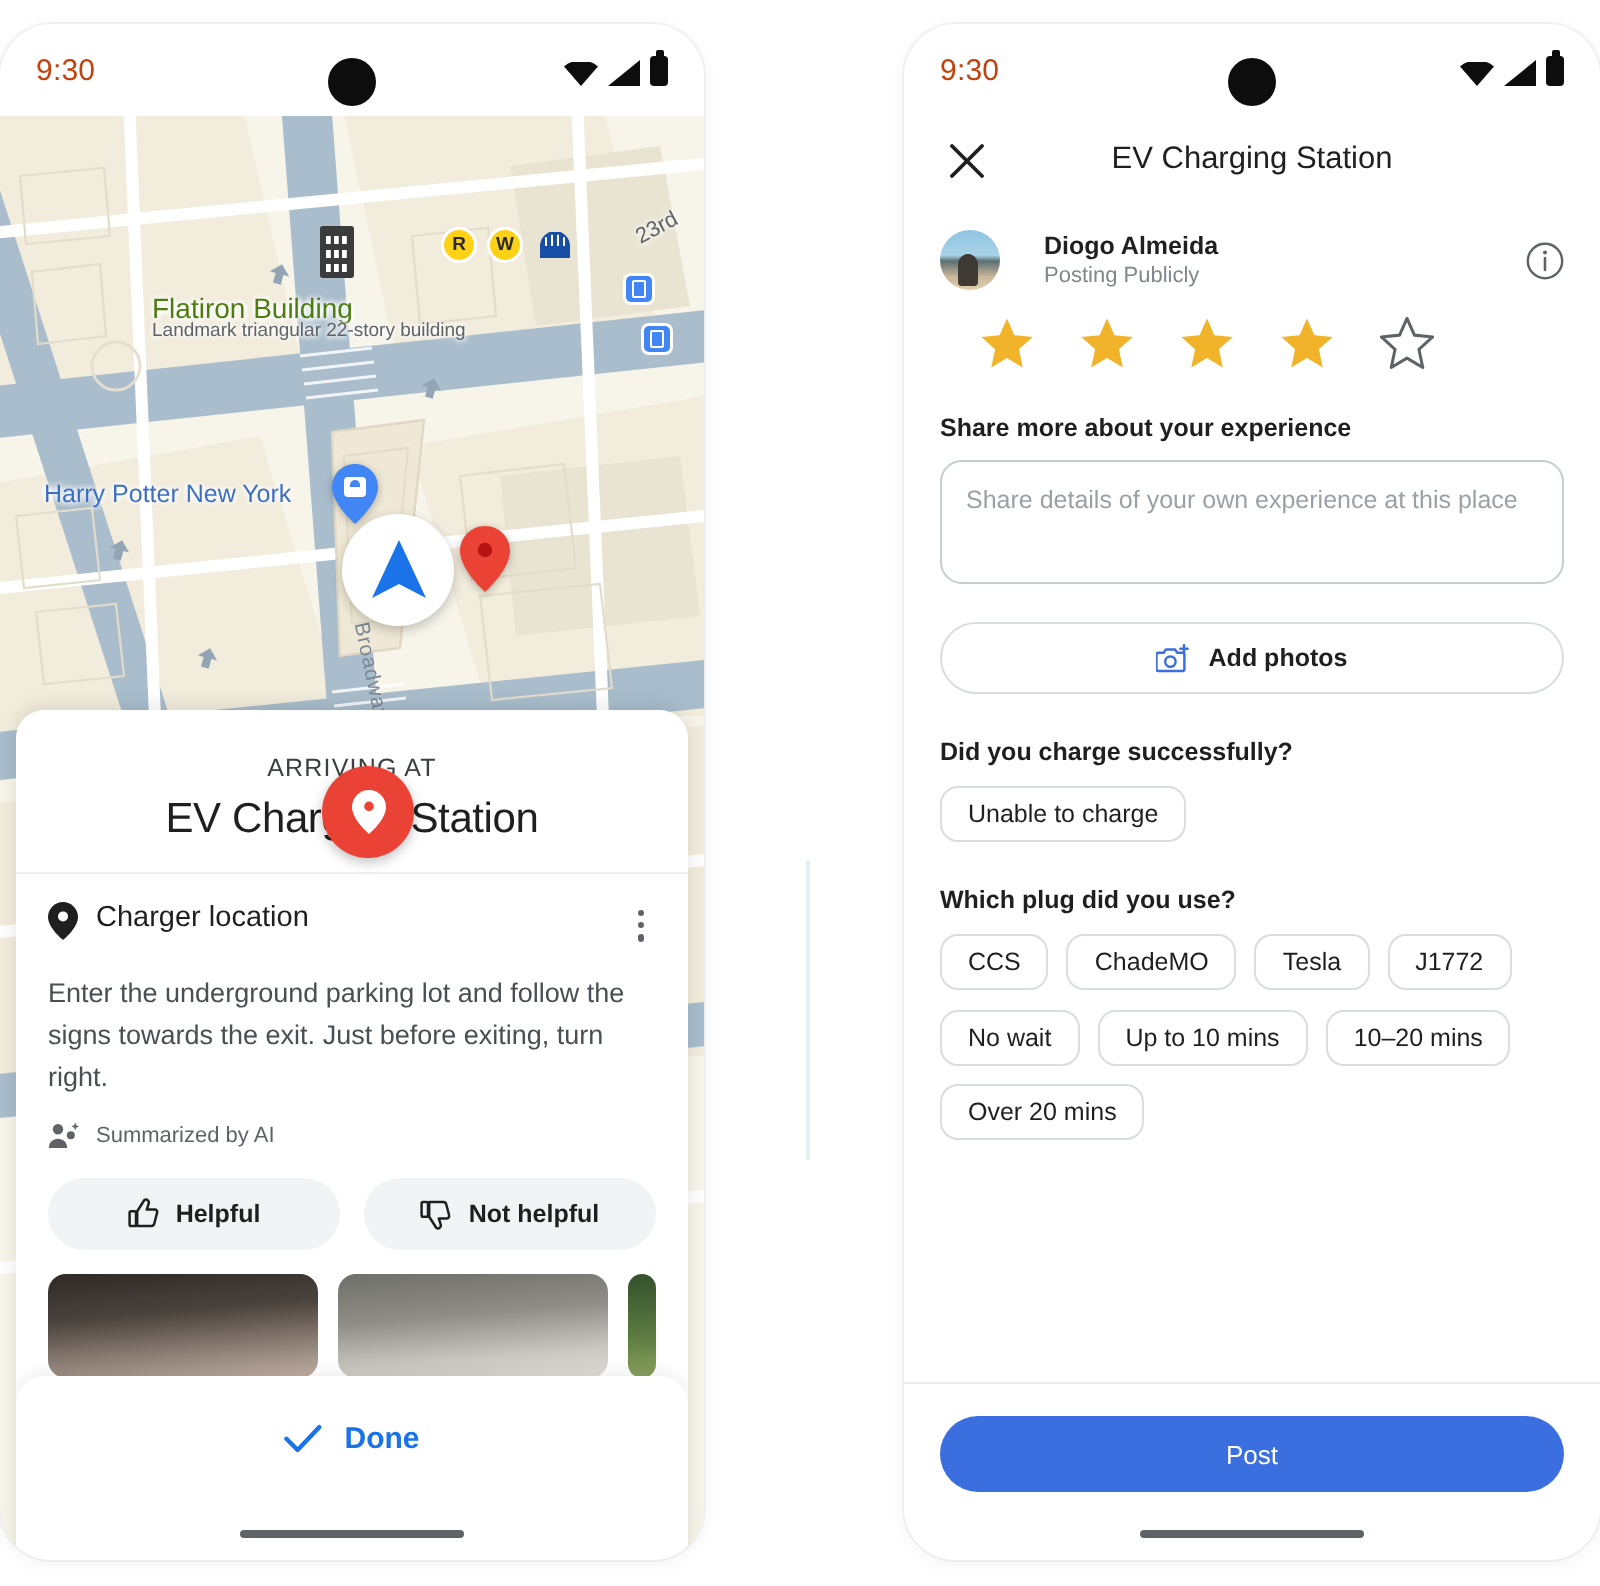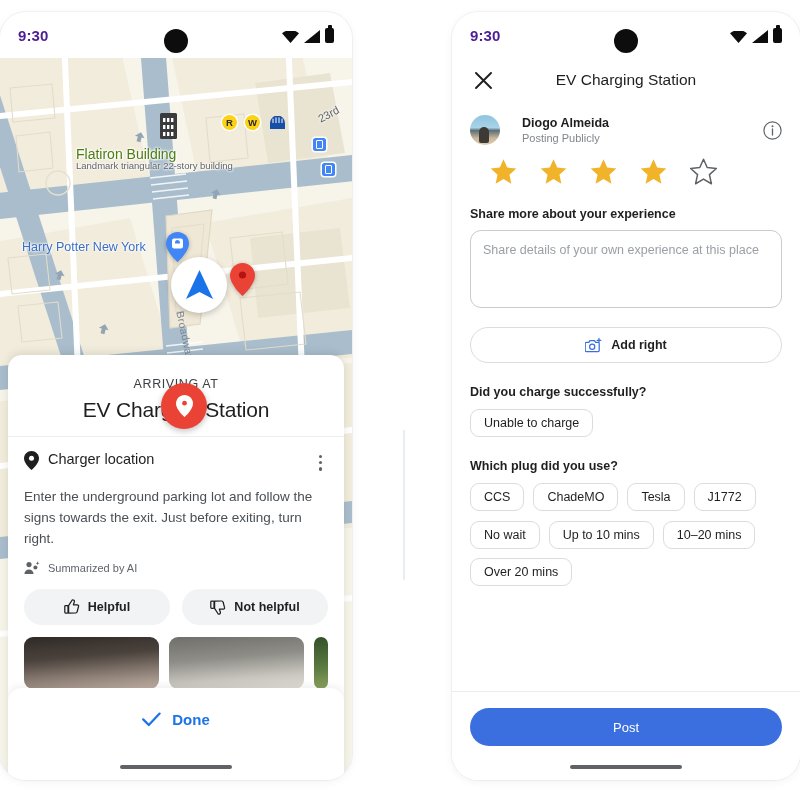--- a/index.html
+++ b/index.html
@@ -27,21 +27,21 @@
     box-shadow:0 0 0 1px rgba(0,0,0,.045), 0 2px 10px rgba(0,0,0,.05);
   }
   #phone-left{left:0px;top:12px;width:352px;height:768px;}
   #phone-right{left:452px;top:12px;width:348px;height:768px;}
 
   
   .statusbar{
     position:relative;height:46px;display:flex;align-items:center;
     padding:0 18px;box-sizing:border-box;
   }
-  .sb-time{font-size:15px;font-weight:700;color:#4c1d95;letter-spacing:.1px;}
+  .sb-time{font-size:15px;font-weight:400;color:#c2410c;letter-spacing:.1px;}
   .sb-camera{
     position:absolute;left:50%;top:17px;transform:translateX(-50%);
     width:24px;height:24px;border-radius:50%;background:#0d0d0d;
   }
   .sb-icons{margin-left:auto;display:flex;align-items:flex-end;gap:5px;}
   .ic-wifi{width:17px;height:12px;}
   .ic-sig{width:16px;height:13px;}
   .ic-bat{width:9px;height:15px;background:#0d0d0d;border-radius:2px;position:relative;}
   .ic-bat:before{content:"";position:absolute;left:2.5px;top:-2.5px;width:4px;height:2.5px;background:#0d0d0d;border-radius:1px 1px 0 0;}
 
@@ -177,21 +177,21 @@
   }
   .uname{font-size:12.5px;font-weight:700;color:#1f1f1f;}
   .usub{font-size:11px;color:#80868b;margin-top:2px;}
   .info-btn{margin-left:auto;background:none;border:none;padding:0;cursor:pointer;display:flex;}
 
   .stars{display:flex;gap:23px;margin:13px 0 0 20px;}
   .star{width:27px;height:27px;cursor:pointer;}
 
   .sec-label{font-size:12.5px;font-weight:700;color:#1f1f1f;margin:22px 0 0 0;}
   .ta-box{
-    margin-top:9px;height:78px;border:1px solid #c7ccd1;border-radius:11px;
+    margin-top:9px;height:62px;border:1px solid #c7ccd1;border-radius:11px;
     padding:10px 12px;box-sizing:border-box;font-size:12.5px;line-height:19px;
     color:#9aa0a6;background:#fff;overflow:hidden;
   }
   .addphotos{
     margin-top:19px;width:100%;height:36px;border:1px solid #dadce0;border-radius:18px;
     background:#fff;display:flex;align-items:center;justify-content:center;gap:9px;
     font-size:12.5px;font-weight:700;color:#1f1f1f;cursor:pointer;
     font-family:"Liberation Sans",sans-serif;
   }
   .chips{display:flex;flex-wrap:wrap;gap:9px;margin-top:10px;}
@@ -502,21 +502,21 @@
 
       <div class="sec-label">Share more about your experience</div>
       <div class="ta-box">Share details of your own experience at this place</div>
 
       <button class="addphotos">
         <svg width="17" height="15" viewBox="0 0 17 15">
           <path d="M1.2 4.4h2.6l1.1-1.7h4.6l1.1 1.7h2.6a1 1 0 0 1 1 1v7.1a1 1 0 0 1-1 1H1.2a1 1 0 0 1-1-1V5.4a1 1 0 0 1 1-1Z" fill="none" stroke="#3b6fe0" stroke-width="1.25" stroke-linejoin="round"></path>
           <circle cx="7.2" cy="8.8" r="2.6" fill="none" stroke="#3b6fe0" stroke-width="1.25"></circle>
           <path d="M14 0.6 V4.2 M12.2 2.4 H15.8" stroke="#3b6fe0" stroke-width="1.25" stroke-linecap="round"></path>
         </svg>
-        <span>Add right</span>
+        <span>Add photos</span>
       </button>
 
       <div class="sec-label">Did you charge successfully?</div>
       <div class="chips">
         <button class="chip">Unable to charge</button>
       </div>
 
       <div class="sec-label">Which plug did you use?</div>
       <div class="chips">
         <button class="chip">CCS</button>

